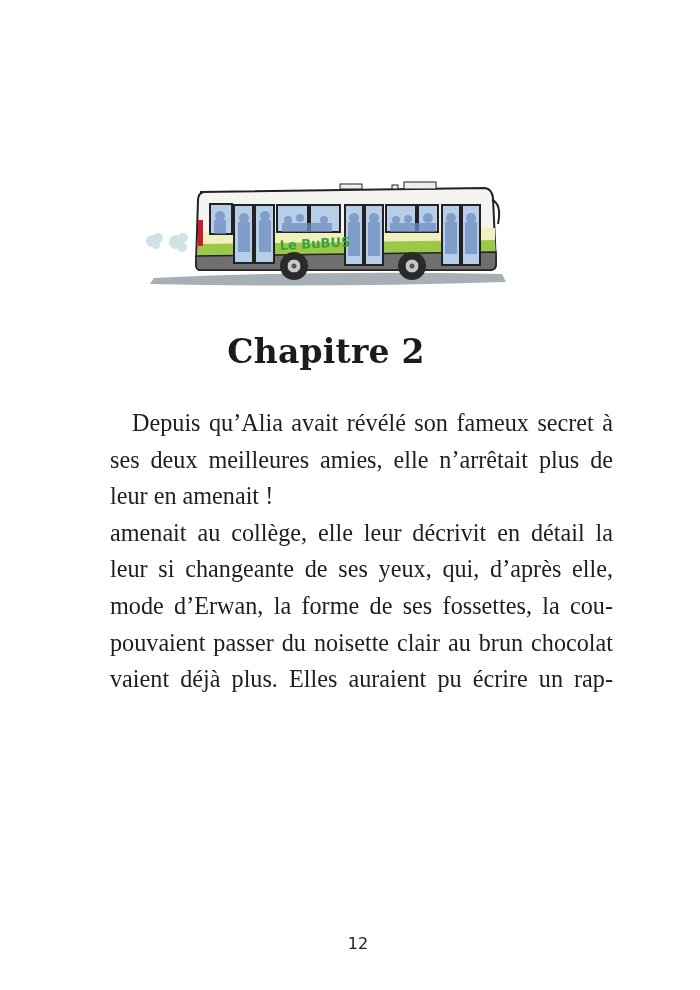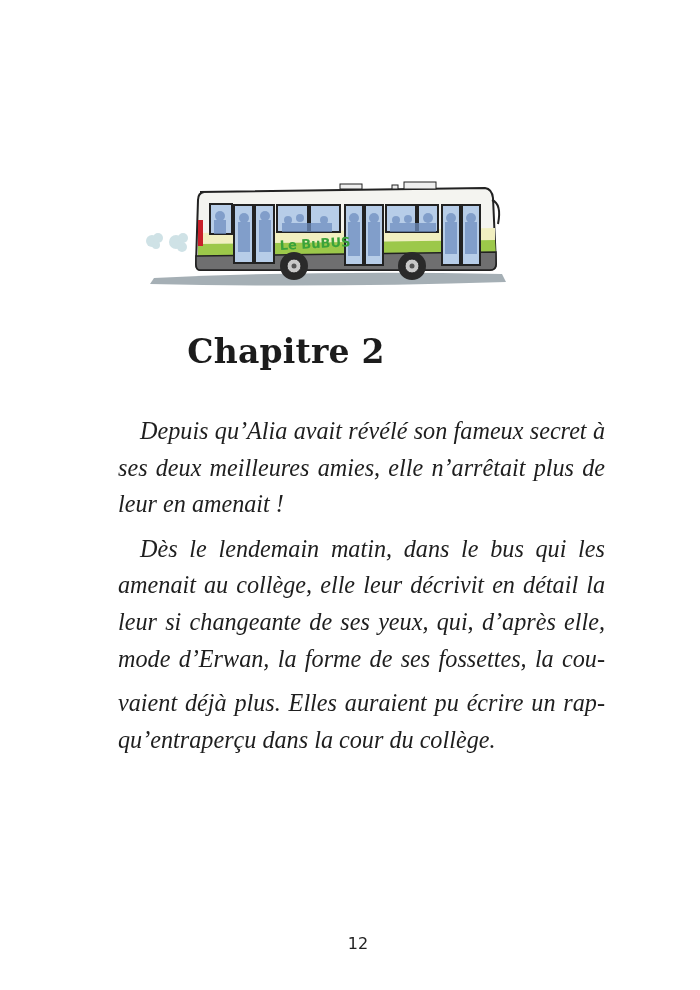--- a/index.html
+++ b/index.html
@@ -2,26 +2,27 @@
 <html><head>
   <meta charset="utf-8">
   <style>
     html, body { margin: 0; padding: 0; background: #ffffff; }
     body { width: 700px; height: 990px; position: relative; overflow: hidden; }
     .illustration { position: absolute; left: 140px; top: 178px; width: 370px; height: 118px; }
     .chapter-title {
       position: absolute; left: 0; width: 572px; top: 332px; text-align: center;
       font-family: "DejaVu Serif", serif; font-weight: bold; font-size: 33px; color: #1c1c1c;
       letter-spacing: 0.2px;
+      padding-left: 40px;
     }
     .body-text {
       position: absolute; left: 110px; top: 405px; width: 503px;
       font-family: "Liberation Serif", serif; font-size: 24.2px; line-height: 36.6px; color: #1e1e1e;
     }
-    .para { margin: 8px; text-indent: 22px; text-align: justify; text-align-last: left; font-style: italic; }
+    .para { margin: 0; text-indent: 22px; text-align: justify; text-align-last: left; }
     .line { display: block; text-align: justify; text-align-last: justify; white-space: nowrap; }
     .line.last { text-align-last: left; }
     .line.first { padding-left: 22px; }
     .page-number {
       position: absolute; left: 8px; width: 700px; top: 934px; text-align: center;
       font-family: "DejaVu Sans", sans-serif; font-size: 16px; color: #222;
     }
   </style>
 </head>
 <body>
@@ -109,24 +110,23 @@
 
 <div class="chapter-title">Chapitre 2</div>
 
 <div class="body-text">
   <p class="para" style="text-indent:0">
     <span class="line first">Depuis qu’Alia avait révélé son fameux secret à</span>
     <span class="line">ses deux meilleures amies, elle n’arrêtait plus de</span>
     <span class="line last">leur en amenait !</span>
   </p>
   <p class="para" style="text-indent:0">
-    <span class="line first">Dès le lendemain matin, dans le bus qui les</span>
     <span class="line">amenait au collège, elle leur décrivit en détail la</span>
     <span class="line">leur si changeante de ses yeux, qui, d’après elle,</span>
     <span class="line">mode d’Erwan, la forme de ses fossettes, la cou-</span>
+    <span class="line">pouvaient passer du noisette clair au brun chocolat</span>
   </p>
   <p class="para" style="text-indent:0">
     <span class="line">vaient déjà plus. Elles auraient pu écrire un rap-</span>
-    <span class="line last">qu’entraperçu dans la cour du collège.</span>
   </p>
 </div>
 
 <div class="page-number">12</div>
 
 </body></html>

